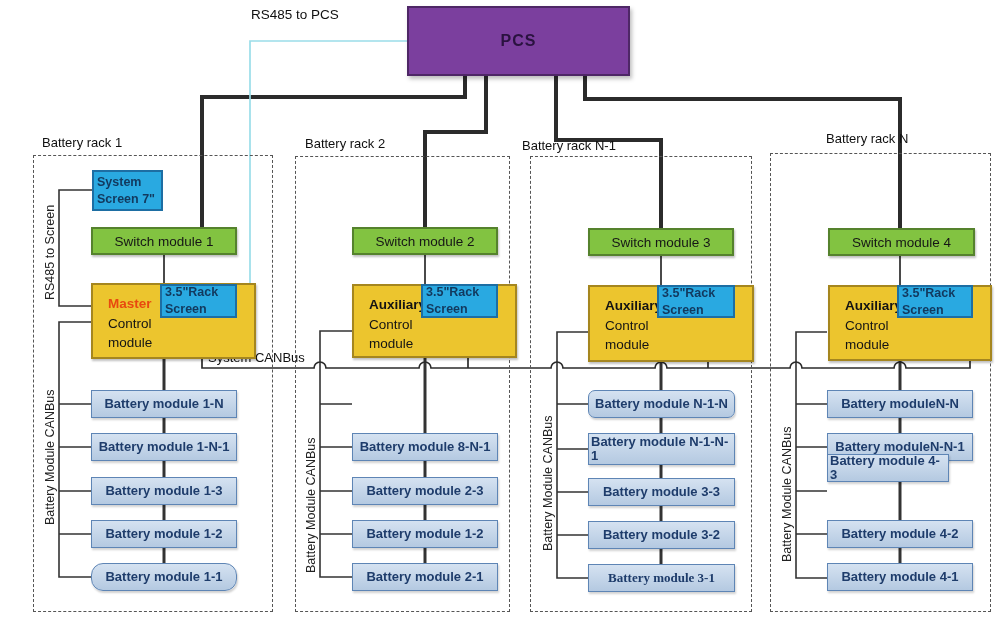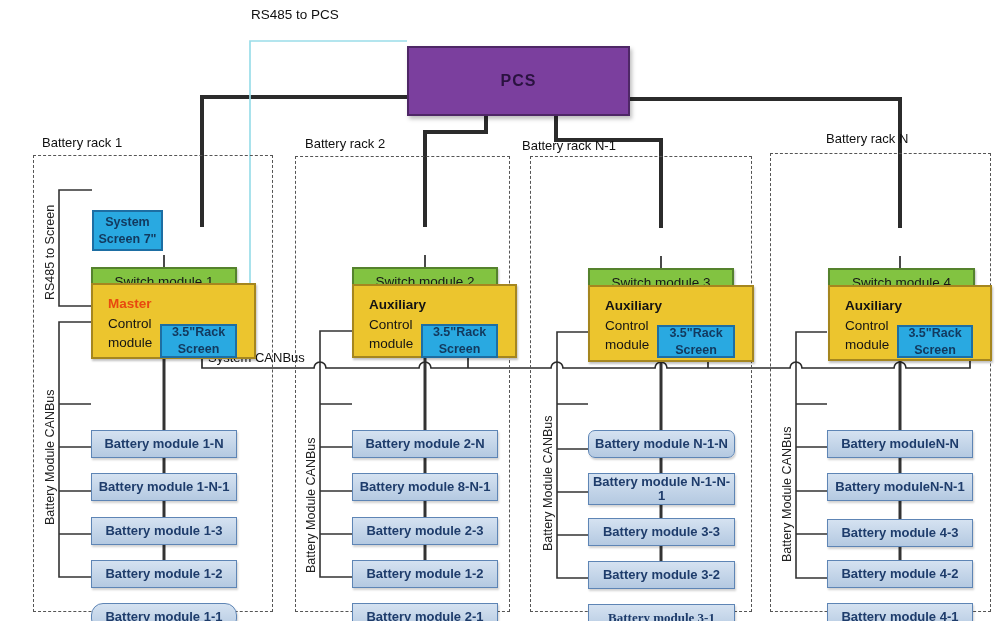--- a/index.html
+++ b/index.html
@@ -3,21 +3,21 @@
 <meta charset="utf-8">
 <style>
   html,body { margin:0; padding:0; background:#ffffff; }
   .stage {
     position:relative; width:1000px; height:621px; background:#ffffff;
     font-family:"Liberation Sans", sans-serif; overflow:hidden;
   }
   svg.wires { position:absolute; left:0; top:0; width:1000px; height:621px; }
   .box {
     position:absolute; box-sizing:border-box; display:flex;
-    align-items:center; justify-content:center; text-align:center;margin-top:40px;
+    align-items:center; justify-content:center; 
   }
   .pcs {
     background:#7b3f9e; border:2px solid #4e2766; color:#2a1240;
     font-weight:bold; font-size:16px; letter-spacing:1px;
     box-shadow:2px 3px 4px rgba(0,0,0,.25);
   }
   .switchbox {
     background:#82c341; border:2px solid #55822d; color:#161616;
     font-size:13.5px; box-shadow:1px 2px 2px rgba(0,0,0,.25);
   }
@@ -129,35 +129,34 @@
   <div class="box screenbox" style="left:421px; top:284px; width:77px; height:34px;">3.5"Rack Screen</div>
   <div class="box screenbox" style="left:657px; top:285px; width:78px; height:33px;">3.5"Rack Screen</div>
   <div class="box screenbox" style="left:897px; top:285px; width:76px; height:33px;">3.5"Rack Screen</div>
 
   <div class="box battery" style="left:91px; top:390px; width:146px; height:28px;">Battery module 1-N</div>
   <div class="box battery" style="left:91px; top:433px; width:146px; height:28px;">Battery module 1-N-1</div>
   <div class="box battery" style="left:91px; top:477px; width:146px; height:28px;">Battery module 1-3</div>
   <div class="box battery" style="left:91px; top:520px; width:146px; height:28px;">Battery module 1-2</div>
   <div class="box battery" style="left:91px; top:563px; width:146px; height:28px;border-radius:12px;">Battery module 1-1</div>
 
-  <div class="box battery" style="left:352px; top:390px; width:146px; height:28px;">Battery module 2-N</div>
   <div class="box battery" style="left:352px; top:433px; width:146px; height:28px;">Battery module 8-N-1</div>
   <div class="box battery" style="left:352px; top:477px; width:146px; height:28px;">Battery module 2-3</div>
   <div class="box battery" style="left:352px; top:520px; width:146px; height:28px;">Battery module 1-2</div>
   <div class="box battery" style="left:352px; top:563px; width:146px; height:28px;">Battery module 2-1</div>
 
   <div class="box battery" style="left:588px; top:390px; width:147px; height:28px;border-radius:7px;">Battery module N-1-N</div>
   <div class="box battery" style="left:588px; top:433px; width:147px; height:32px;">Battery module N-1-N-1</div>
   <div class="box battery" style="left:588px; top:478px; width:147px; height:28px;">Battery module 3-3</div>
   <div class="box battery" style="left:588px; top:521px; width:147px; height:28px;">Battery module 3-2</div>
   <div class="box battery" style="left:588px; top:564px; width:147px; height:28px;font-family:Liberation Serif, serif;">Battery module 3-1</div>
 
   <div class="box battery" style="left:827px; top:390px; width:146px; height:28px;">Battery moduleN-N</div>
   <div class="box battery" style="left:827px; top:433px; width:146px; height:28px;">Battery moduleN-N-1</div>
-  <div class="box battery" style="left:827px; top:479px; width:146px; height:28px;">Battery module 4-3</div>
+  <div class="box battery" style="left:827px; top:454px; width:122px; height:28px;">Battery module 4-3</div>
   <div class="box battery" style="left:827px; top:520px; width:146px; height:28px;">Battery module 4-2</div>
   <div class="box battery" style="left:827px; top:563px; width:146px; height:28px;">Battery module 4-1</div>
 
   <div class="vlabel" style="left:41px; top:335px; width:17px; height:245px;">Battery Module CANBus</div>
   <div class="vlabel" style="left:302px; top:410px; width:17px; height:190px;">Battery Module CANBus</div>
   <div class="vlabel" style="left:539px; top:388px; width:17px; height:190px;">Battery Module CANBus</div>
   <div class="vlabel" style="left:778px; top:392px; width:17px; height:205px;">Battery Module CANBus</div>
 
 </div>
 

